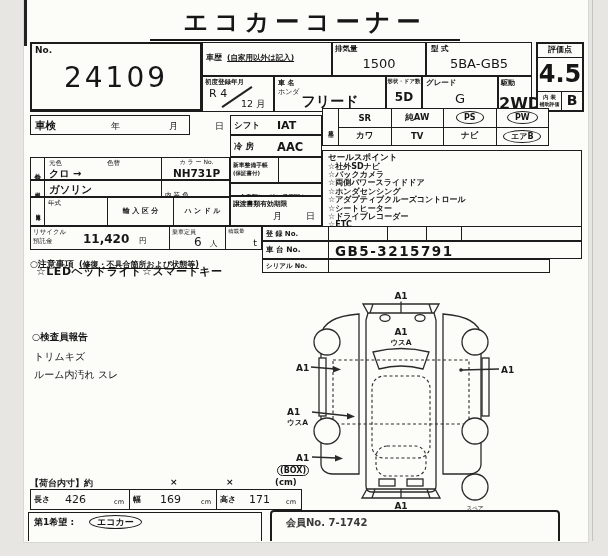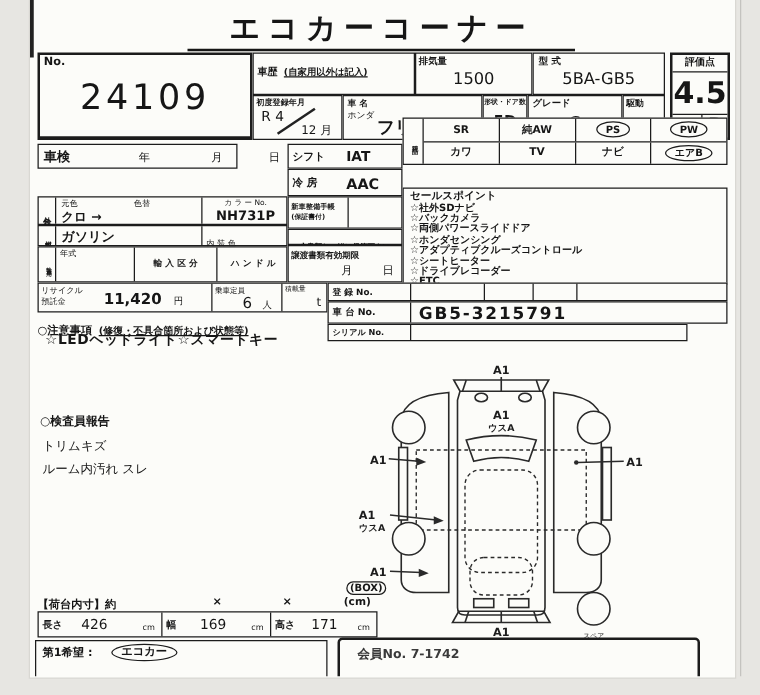--- a/index.html
+++ b/index.html
@@ -155,21 +155,21 @@
   </div>
   <div class="cell" style="left:230px;top:183px;width:92px;height:13px;text-align:center">
     <span class="bold" style="font-size:6px;line-height:10px">※書類と一緒に保管下さい</span>
   </div>
   <div class="cell" style="left:230px;top:196px;width:92px;height:30px">
     <span class="abs bold" style="left:2px;top:2px;font-size:6.8px">譲渡書類有効期限</span>
     <span class="abs" style="left:42px;bottom:2px;font-size:9px">月</span>
     <span class="abs" style="right:6px;bottom:2px;font-size:9px">日</span>
   </div>
 
-  <div class="cell" style="left:322px;top:94px;width:260px;height:38px;display:flex">
+  <div class="cell" style="left:322px;top:108px;width:227px;height:38px;display:flex">
     <div style="width:15px;border-right:1px solid #1c1c1c;display:flex;align-items:center;justify-content:center">
       <span class="vtext bold" style="font-size:5px">純正品</span>
     </div>
     <div style="flex:1;display:flex;flex-direction:column">
       <div style="flex:1;display:flex;border-bottom:1px solid #1c1c1c">
         <div class="eq-cell">SR</div>
         <div class="eq-cell">純AW</div>
         <div class="eq-cell">
             <span class="oval" style="font-size:8px">PS</span>
           </div>

